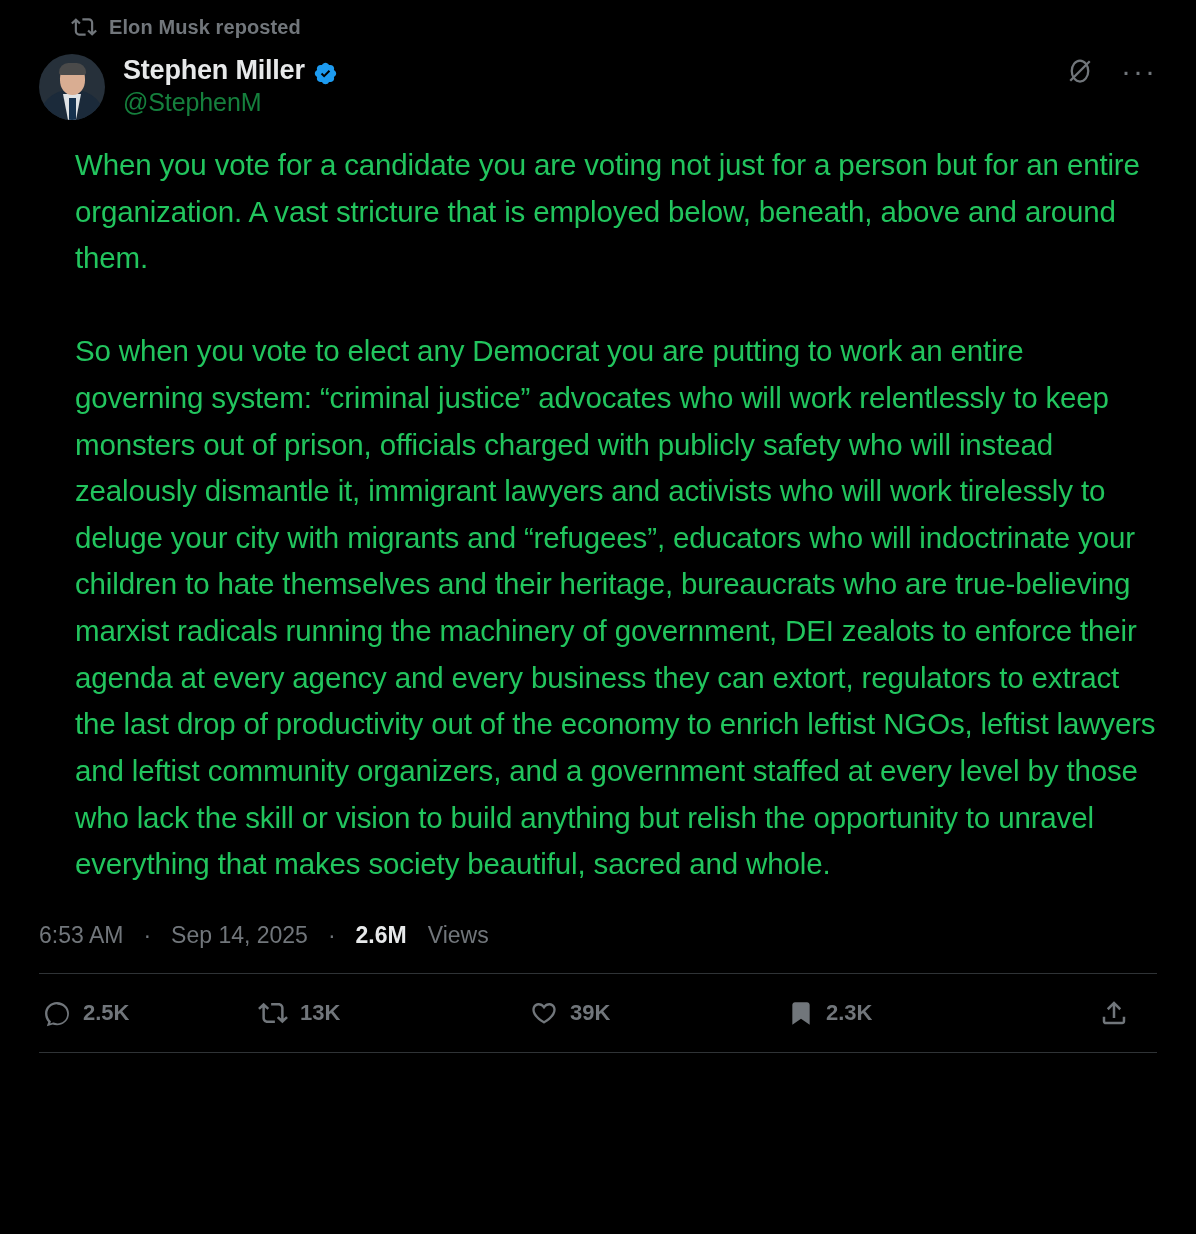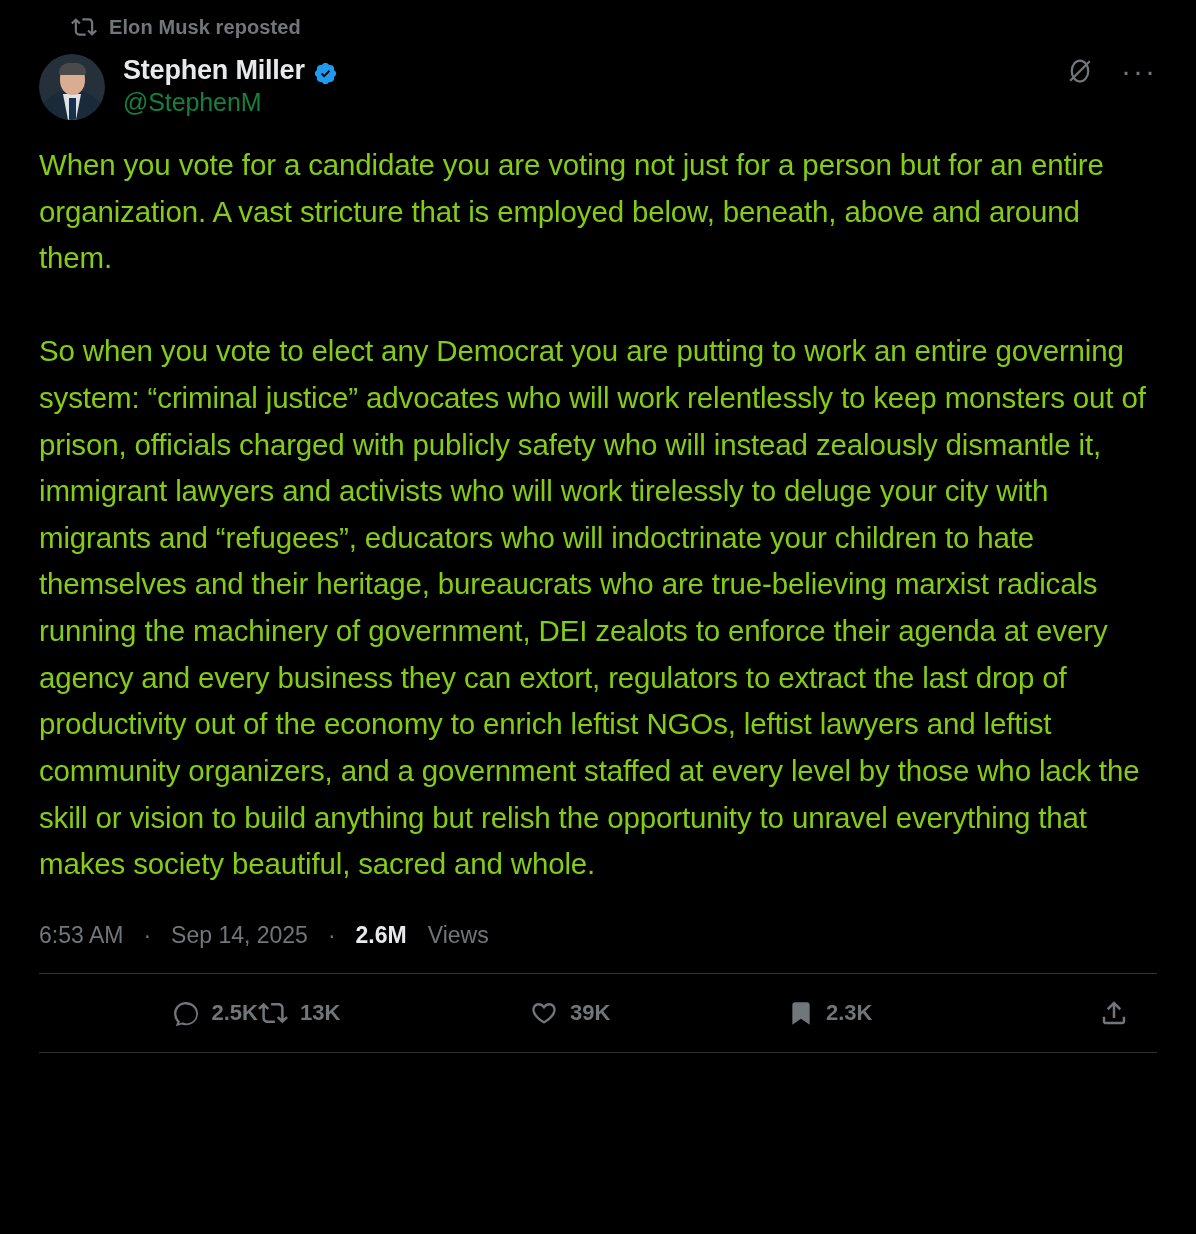--- a/index.html
+++ b/index.html
@@ -119,24 +119,25 @@
     align-items: center;
     justify-content: center;
   }
   .dots { font-size: 30px; line-height: 12px; color: #71767b; letter-spacing: 2px; }
 
   
   .tweet-body {
     margin-top: 22px;
     font-size: 29.5px;
     line-height: 1.58;
-    color: #84cc16;
+    color: #22c55e;
     letter-spacing: -.15px;
     white-space: pre-wrap;
     word-wrap: break-word;
+    margin-left: 36px;
   }
 
   
   .meta-row {
     margin-top: 34px;
     font-size: 23px;
     color: #71767b;
     display: flex;
     align-items: baseline;
     gap: 12px;
@@ -161,21 +162,21 @@
   }
   .action {
     display: flex;
     align-items: center;
     gap: 12px;
     color: #71767b;
     font-size: 22px;
     font-weight: 700;
   }
   .action svg { display: block; }
-  .a-reply { width: 215px; justify-content: flex-end; }
+  .a-reply { width: 215px; }
   .a-retweet { width: 272px; }
   .a-like { width: 258px; }
   .a-bookmark { width: 250px; }
   .a-share { margin-left: auto; margin-right: 24px; }
   .bottom-rule {
     height: 1px;
     background: #2f3336;
     width: 100%;
   }
 </style>

